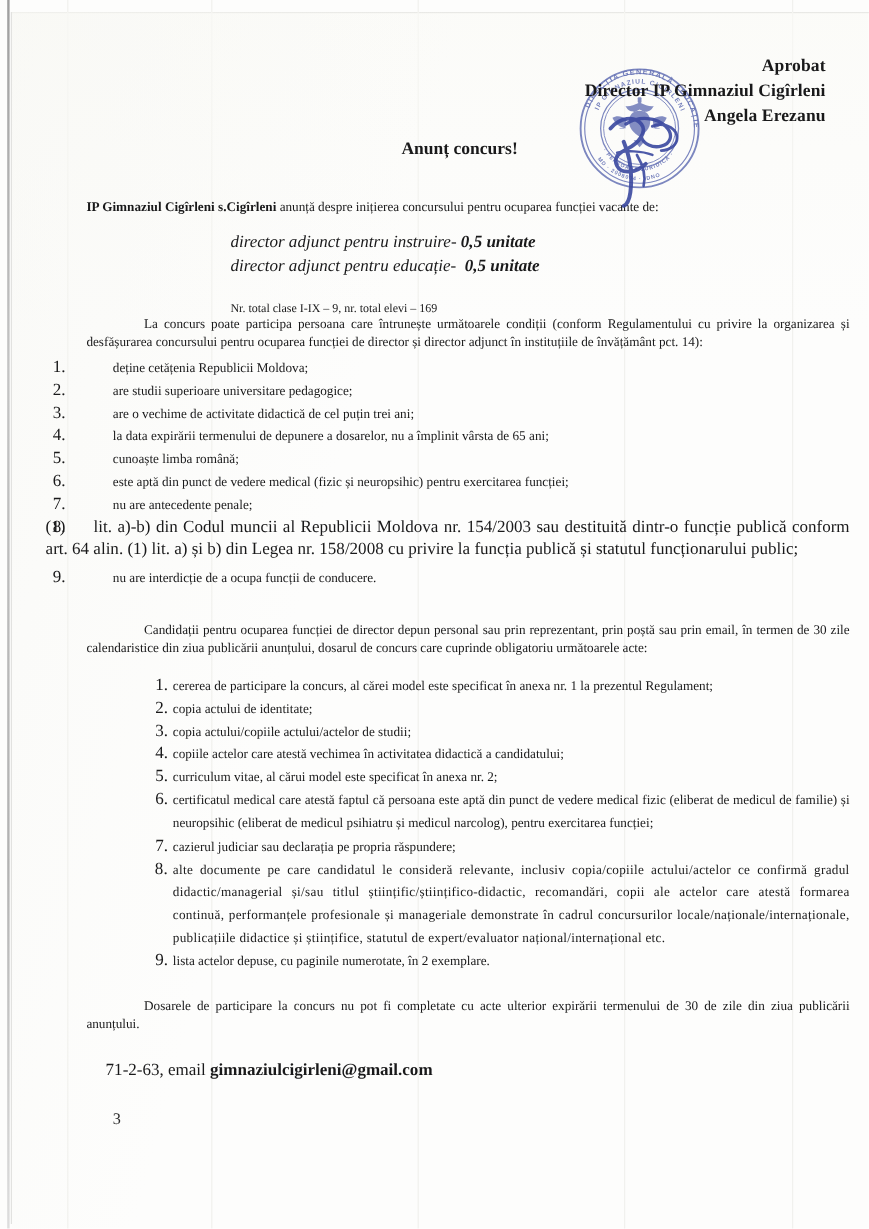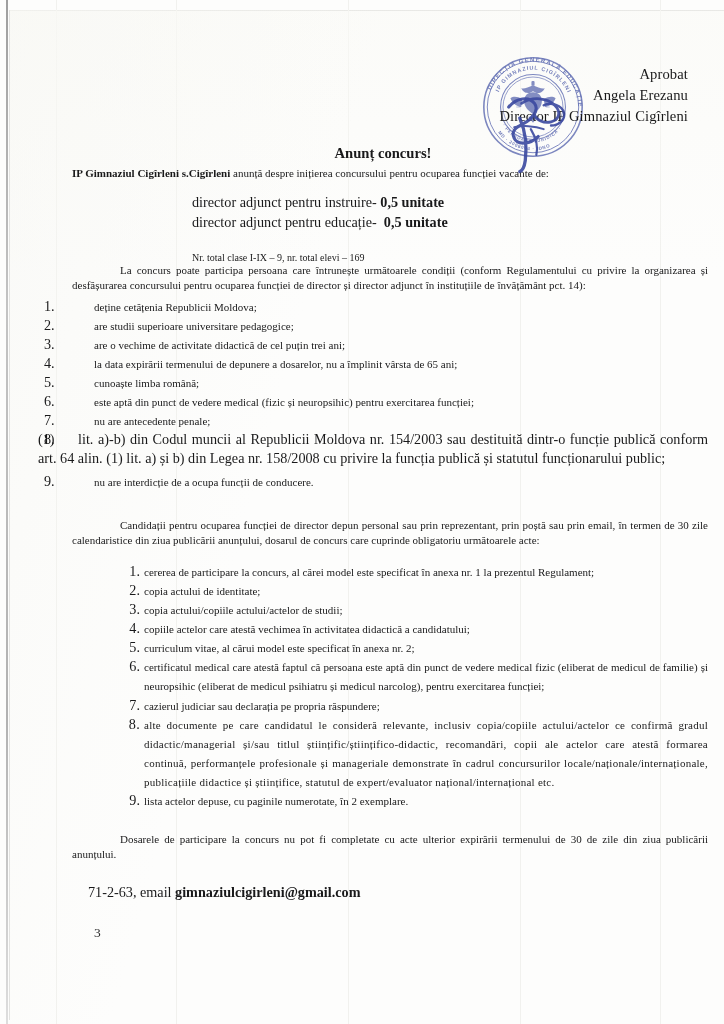--- a/index.html
+++ b/index.html
@@ -53,33 +53,33 @@
     pointer-events: none;
   }
   .line, .para, .li-text {
     font-size: 11px;
     line-height: 1.34;
   }
 
   .approval-block {
     position: absolute;
     right: 36px;
-    top: 64px;
+    top: 45px;
     text-align: right;
-    font-weight: normal;
+    font-weight: bold;
     font-size: 14.6px;
     line-height: 1.44;
     letter-spacing: .1px;
     z-index: 3;
   }
 
   .doc-title {
     position: absolute;
     left: 0; right: 0;
-    top: 145px;
+    top: 116px;
     text-align: center;
     font-weight: bold;
     font-size: 14.6px;
     padding-left: 42px;
     z-index: 3;
   }
 
   .body-block {
     position: absolute;
     left: 72px;
@@ -94,20 +94,21 @@
     text-justify: inter-word;
   }
   .para.indent { text-indent: 48px; }
   .bold { font-weight: bold; }
 
   .vacancy-lines {
     margin-top: 11px;
     padding-left: 120px;
     line-height: 1.42;
     font-size: 14.2px;
+    font-style: italic;
   }
   .totals {
     margin-top: 20px;
     padding-left: 120px;
     font-size: 10px;
   }
 
   .cond-intro { }
 
   
@@ -258,22 +259,22 @@
       <path d="M30 16 C42 8, 58 10, 66 18 C74 26, 70 34, 62 36 C54 38, 46 34, 44 28" stroke-width="3"></path>
       <path d="M54 18 C62 14, 74 18, 76 26 C78 34, 70 40, 62 40" stroke-width="2.6"></path>
       <path d="M28 32 C34 46, 36 62, 34 78 C33 85, 31 89, 28 90" stroke-width="3.6"></path>
       <path d="M22 42 C30 40, 44 40, 54 44" stroke-width="2.2"></path>
       <path d="M40 44 C46 54, 48 64, 46 72" stroke-width="2.4"></path>
     </g>
   </svg>
 
   <div class="approval-block">
     <div>Aprobat</div>
+    <div>Director IP Gimnaziul Cigîrleni</div>
     <div>Angela Erezanu</div>
-    <div>Director IP Gimnaziul Cigîrleni</div>
   </div>
 
   <div class="doc-title">Anunț concurs!</div>
 
   <div class="body-block">
 
     <p class="para"><span class="bold">IP Gimnaziul Cigîrleni s.Cigîrleni</span><span> anunță despre inițierea concursului pentru ocuparea funcției vacante de:</span></p>
 
     <div class="vacancy-lines">
       <div><span>director adjunct pentru instruire-</span> <span class="bold">0,5 unitate</span></div>

